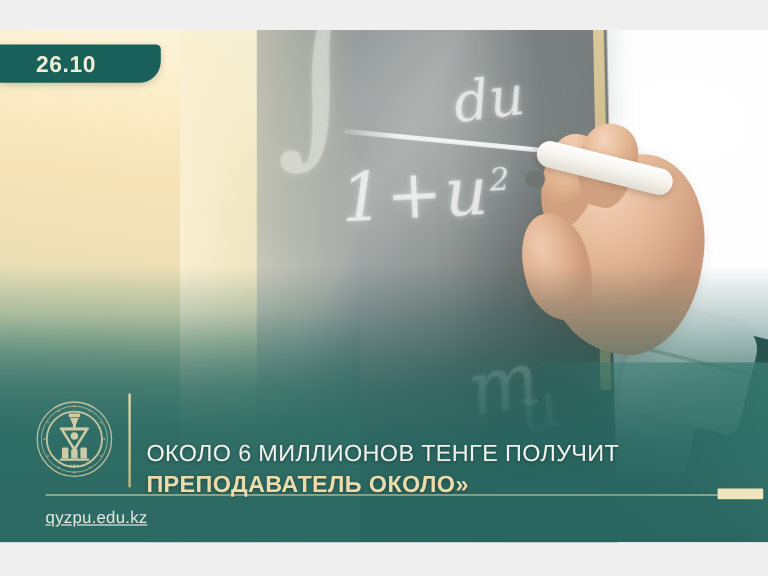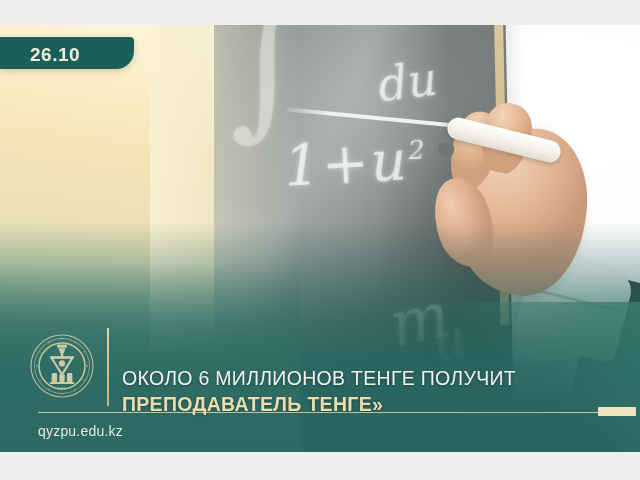--- a/index.html
+++ b/index.html
@@ -205,21 +205,21 @@
   .footer-rule{
     position:absolute;left:38px;top:387px;width:560px;height:1px;
     background:linear-gradient(90deg, rgba(232,219,176,.85) 0%, rgba(232,219,176,.75) 88%, rgba(232,219,176,.85) 100%);
   }
   .footer-cap{
     position:absolute;left:598px;top:382px;width:38px;height:9px;
     background:#f0e4bc;border-radius:1px;
   }
   .footer-url{
     position:absolute;left:38px;top:398px;
-    color:#e4e7df;font-size:14px;letter-spacing:.2px;
+    color:#e4e7df;font-size:14px;letter-spacing:.2px;text-decoration:underline;
   }
 
   
   .strip-top{position:absolute;left:0;top:0;width:640px;height:25px;background:#f0efef;}
   .strip-bottom{position:absolute;left:0;top:452px;width:640px;height:28px;background:#f0efef;}
 </style>
 </head>
 <body>
 
 <div id="page">
@@ -301,21 +301,21 @@
           <rect x="29.6" y="54.2" width="1.4" height="2.4" rx="0.6"></rect>
           <rect x="32.3" y="53.8" width="1.4" height="2.8" rx="0.6"></rect>
           <rect x="35.0" y="54.2" width="1.4" height="2.4" rx="0.6"></rect>
         </g>
       </svg>
     </div>
 
     <div class="headline-rule"></div>
     <div class="headline">
       <div>ОКОЛО 6 МИЛЛИОНОВ ТЕНГЕ ПОЛУЧИТ</div>
-      <div class="hl-strong">ПРЕПОДАВАТЕЛЬ ТЕНГЕ»</div>
+      <div class="hl-strong">ПРЕПОДАВАТЕЛЬ ОКОЛО»</div>
     </div>
 
     <div class="footer-rule"></div>
     <div class="footer-cap"></div>
     <div class="footer-url">qyzpu.edu.kz</div>
 
   </div>
 
   <div class="strip-bottom"></div>
 </div>

